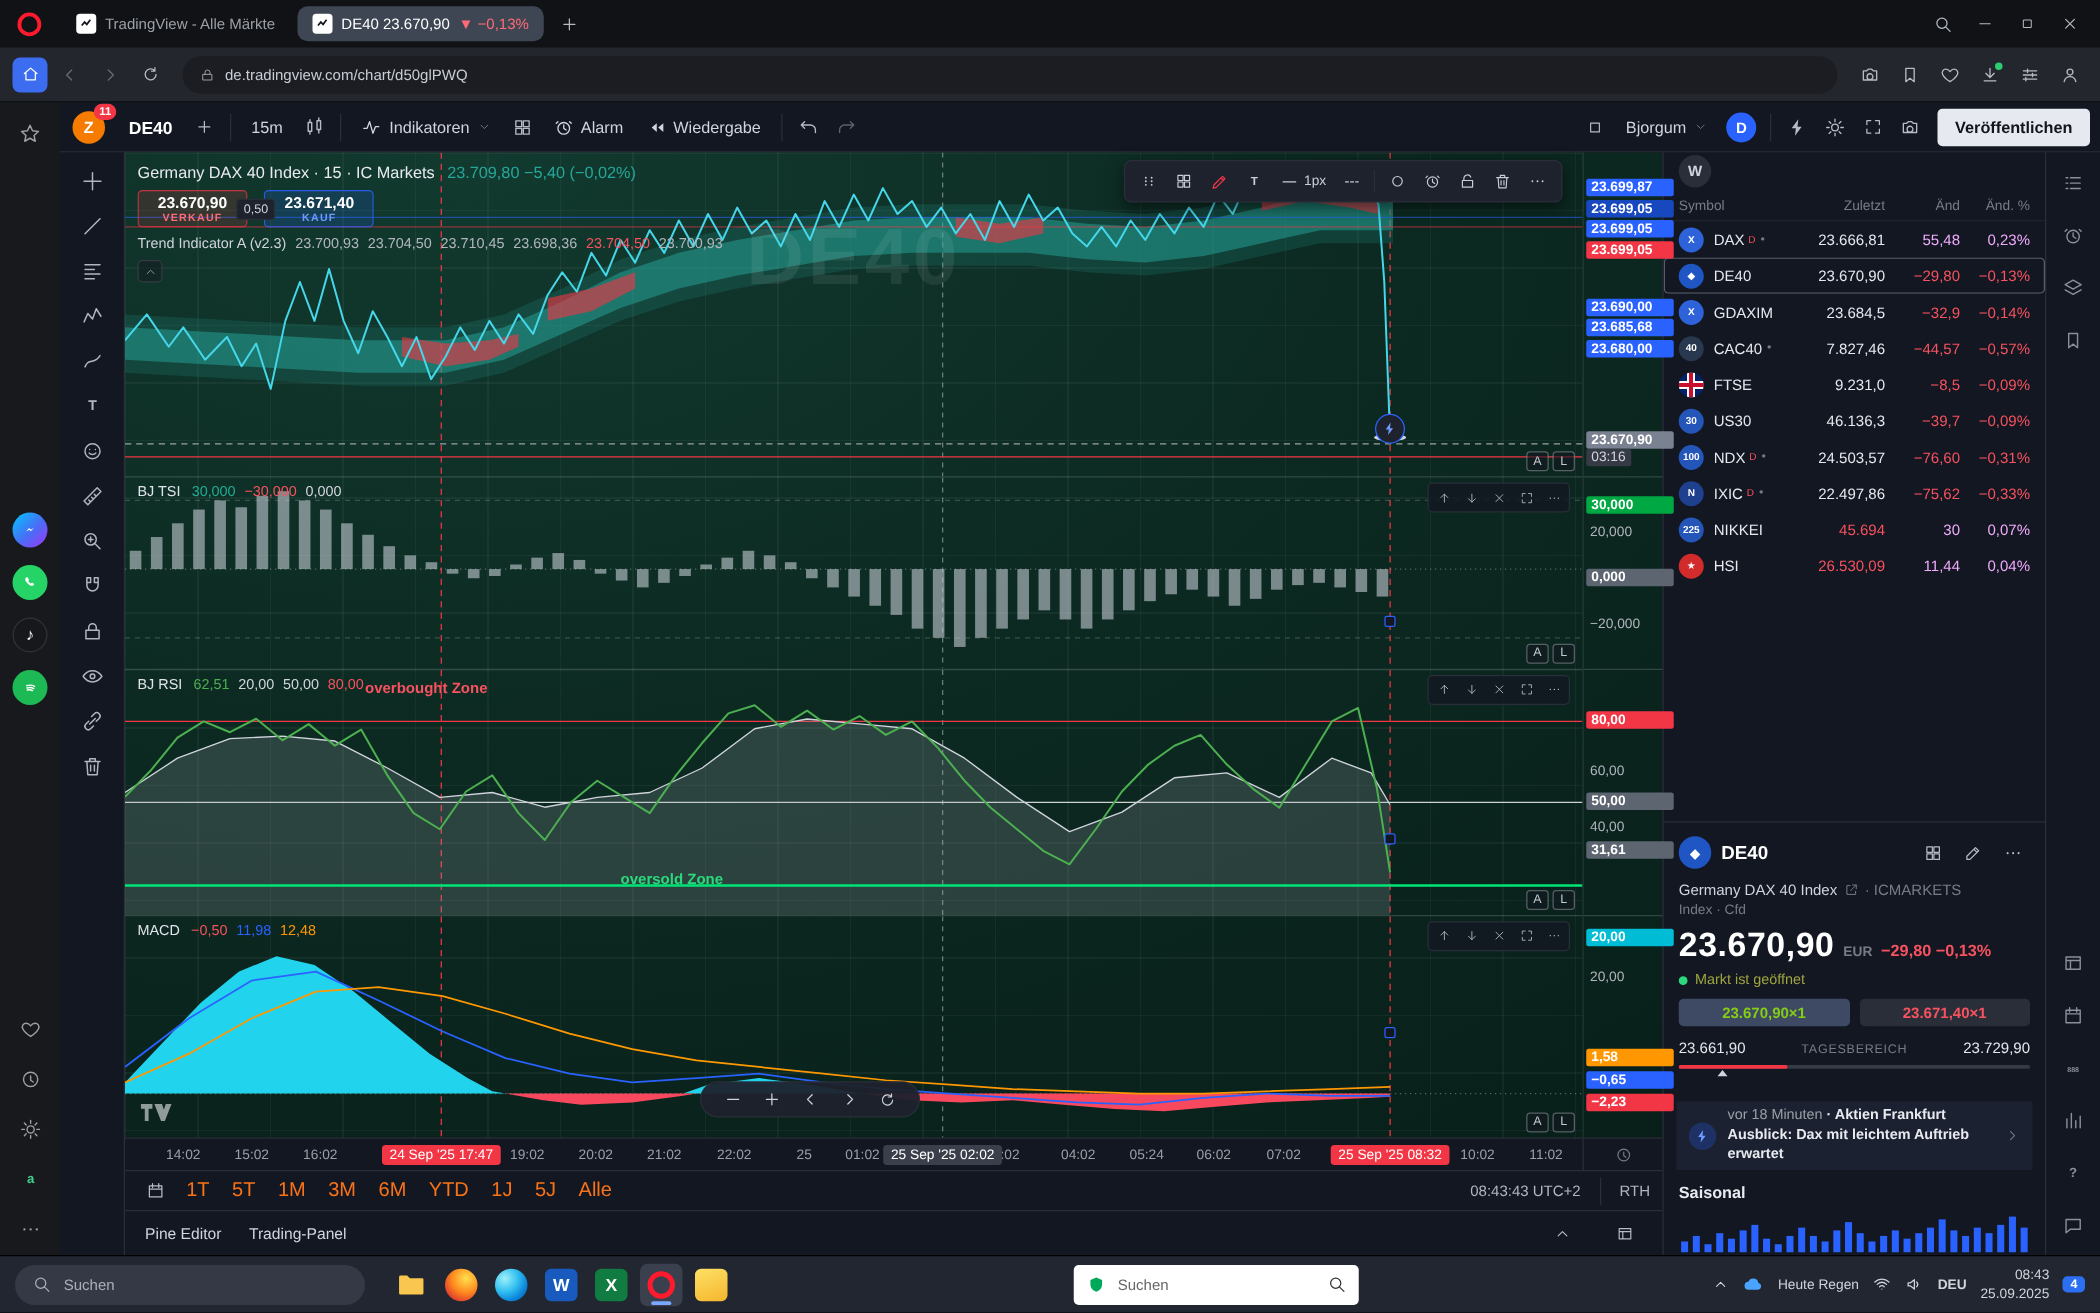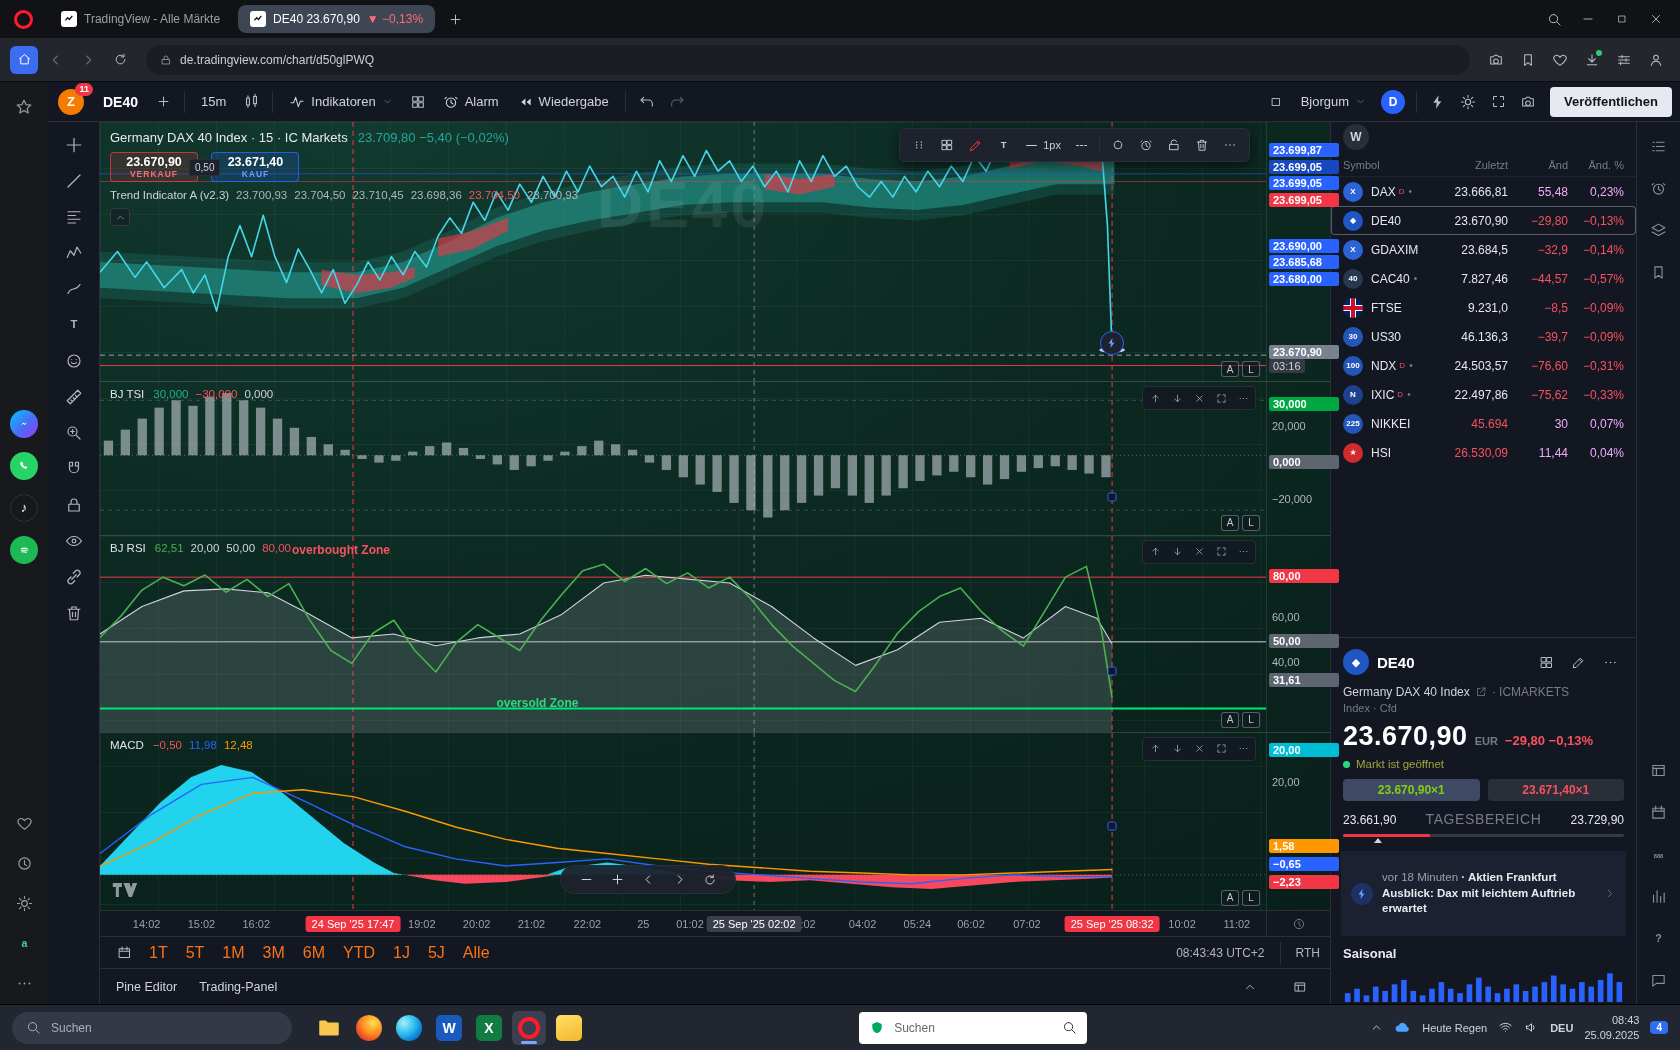--- a/index.html
+++ b/index.html
@@ -155,26 +155,26 @@
   .sd-cur{color:#787b86;font-size:11px;font-weight:700}
   .sd-chg{color:#f7525f;font-size:13px;font-weight:700}
   .sd-market{display:flex;align-items:center;gap:6px;color:#9fa53f;font-size:11.5px;margin-top:6px}
   .gdot{width:7px;height:7px;border-radius:50%;background:#2bd97c}
   .sd-quotes{display:flex;gap:8px;margin-top:9px}
   .qbox{flex:1;text-align:center;padding:4px 0;border-radius:4px;font-weight:700;font-size:12px}
   .qbox.bid{background:#3e4a63;color:#84cc16}
   .qbox.ask{background:#2a2e39;color:#f7525f}
   .sd-range{margin-top:10px}
   .range-row{display:flex;justify-content:space-between;align-items:baseline;color:#e6e8ee;font-size:12px}
-  .range-label{color:#787b86;font-size:14px;letter-spacing:0.6px}
+  .range-label{color:#787b86;font-size:10px;letter-spacing:0.6px}
   .range-track{position:relative;height:3px;background:#363a45;border-radius:2px;margin-top:7px}
   .range-fill{position:absolute;left:0;width:31%;height:100%;background:var(--red);border-radius:2px}
   .range-marker{position:absolute;left:11%;top:4px;width:0;height:0;border-left:4px solid transparent;border-right:4px solid transparent;border-bottom:5px solid #d1d4dc}
 
-  .news-card{margin:10px 10px 0;padding:19px 10px;background:#1b2130;border-radius:0;display:flex;gap:9px;align-items:center;flex:0 0 auto}
+  .news-card{margin:22px 10px 0;padding:4px 10px;background:#1b2130;border-radius:0;display:flex;gap:9px;align-items:center;flex:0 0 auto}
   .news-ic{width:22px;height:22px;border-radius:50%;background:rgba(41,98,255,0.25);color:#6f9bff;display:flex;align-items:center;justify-content:center;flex:0 0 auto}
   .news-text{flex:1;font-size:11.5px;color:#e8eaf0;font-weight:700;line-height:1.35}
   .news-age{color:#9aa0a6;font-weight:400}
   .saisonal{padding:10px 12px 2px;flex:0 0 auto}
   .saisonal .st{font-size:13px;color:#e8eaf0;font-weight:700;margin-bottom:7px}
   .seas{width:100%;height:34px}
 
   .right-strip{width:44px;border-left:1px solid var(--border);background:var(--panel);display:flex;flex-direction:column;align-items:center;padding:10px 0;color:#8b8f9b;flex:0 0 auto}
   .rs-group{display:flex;flex-direction:column;gap:14px;align-items:center}
   .rs-sp{flex:1}

